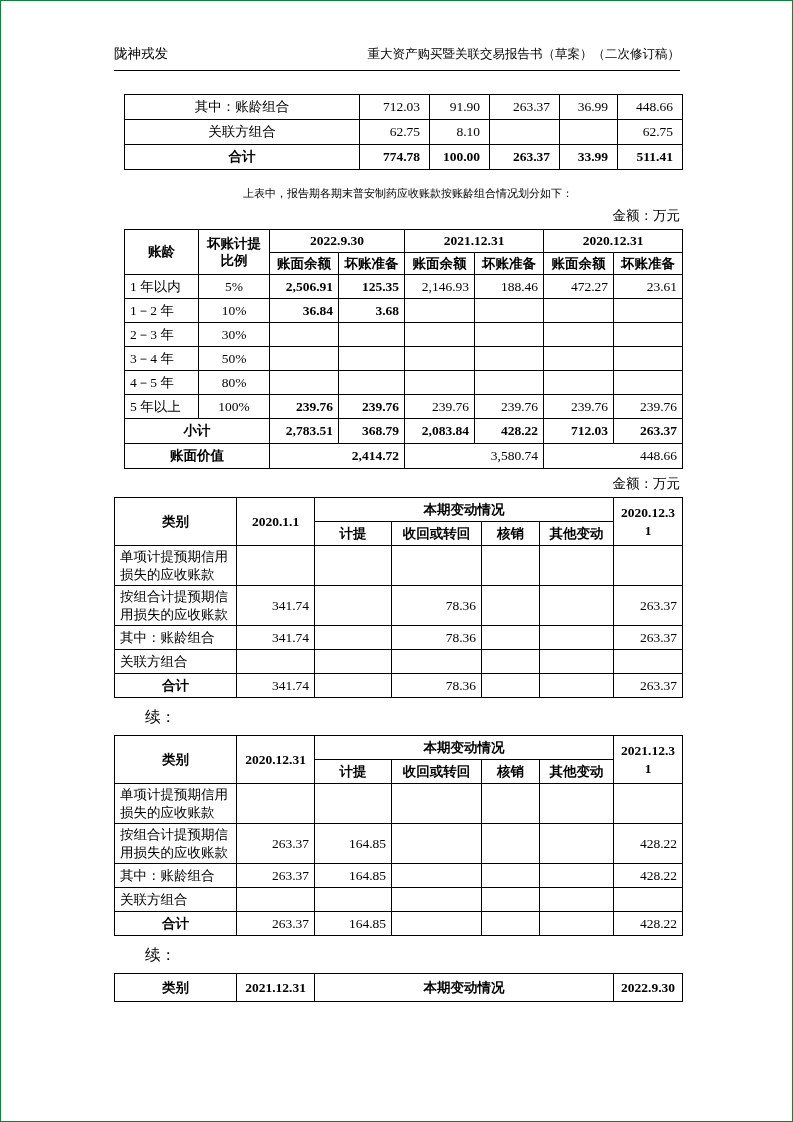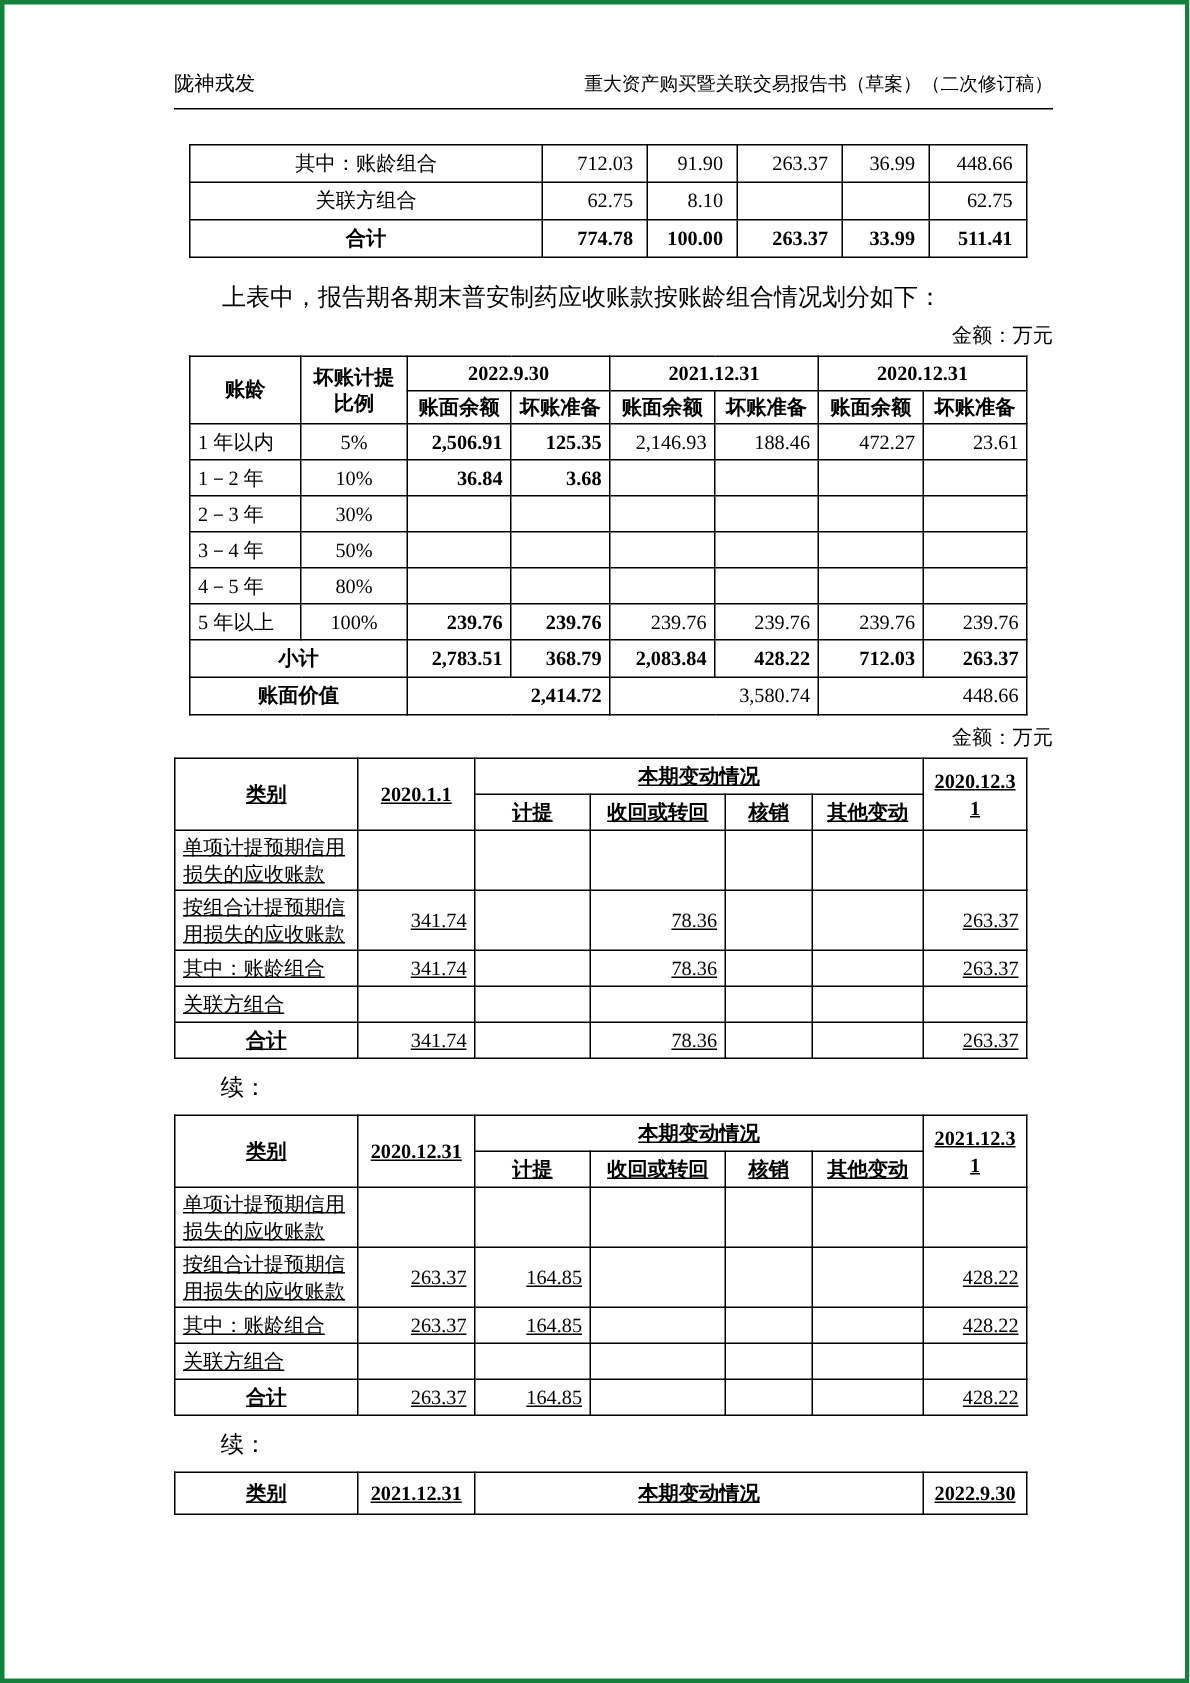--- a/index.html
+++ b/index.html
@@ -4,54 +4,54 @@
 <style>
   * { margin:0; padding:0; box-sizing:border-box; }
   html,body { background:#ffffff; }
   body {
     width:793px; height:1122px;
     font-family:"Liberation Serif","DejaVu Serif",serif;
     color:#000;
   }
   .page {
     width:793px; height:1122px;
-    padding:44px 88px 0 113px;
-    border:3px solid #15803d;
+    padding:44px 112px 0 113px;
+    border:1px solid #15803d;
     position:relative;
     background:#fff;
   }
   .doc-header{
     display:flex; justify-content:space-between; align-items:flex-end;
     border-bottom:1.5px solid #000; padding-bottom:7px;
   }
   .hl{ font-size:13.5px; }
   .hr{ font-size:12.5px;text-align:right; }
 
   table.tbl{ border-collapse:collapse; table-layout:fixed; }
   .w558{ width:558px; margin-left:10px; }
-  .w568{ width:568px;text-decoration:underline; }
+  .w568{ width:568px; }
   .tbl td{
     border:1px solid #000; font-size:13.5px; padding:2px 5px;
     line-height:1.3; vertical-align:middle; word-break:break-all;
   }
   .c{ text-align:center; } .l{ text-align:left; } .r{ text-align:right; }
   .b{ font-weight:700; }
   .indent{ padding-left:46px; }
 
   .t1 tr{ height:25px; }
   .t1 td.r{ padding-right:9px; }
   .aging tr{ height:24px; }
   .aging tr.hrow{ height:22px; }
   .aging tr.trow{ height:25px; }
   .chg tr{ height:24px; }
   .chg tr.hrow{ height:24px; }
   .h5row{ height:28px; }
 
   .mt23{ margin-top:23px; }
-  .para{ font-size:16px; text-indent:2em; margin-top:16px; }
+  .para{ font-size:11px; text-indent:2em; margin-top:16px;text-align:center; }
   .para2{ margin-top:18px; }
   .unit{ font-size:13.5px; text-align:right; margin-top:6px; margin-bottom:4px; }
   .cont{ font-size:15.5px; text-indent:2em; margin-top:9px; margin-bottom:7px; }
   .footer{ margin-top:12px; text-align:right; font-weight:700; font-size:13.5px; }
 </style>
 </head>
 <body>
 
 <div class="page">
 

